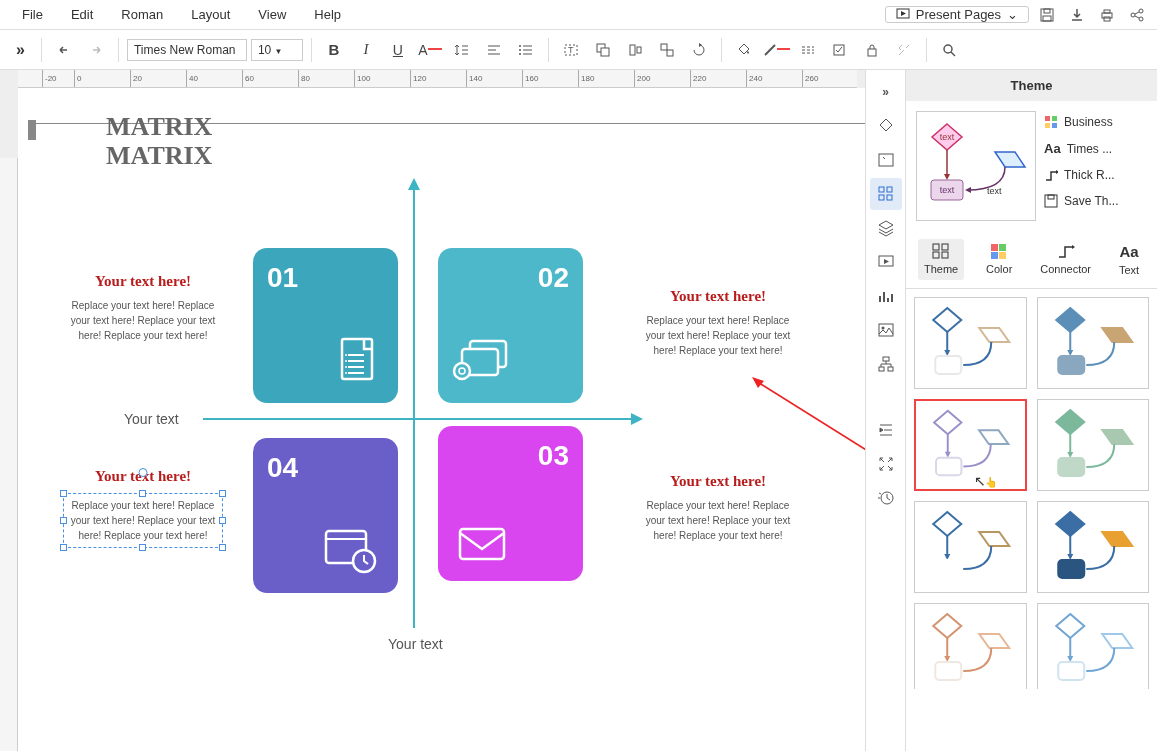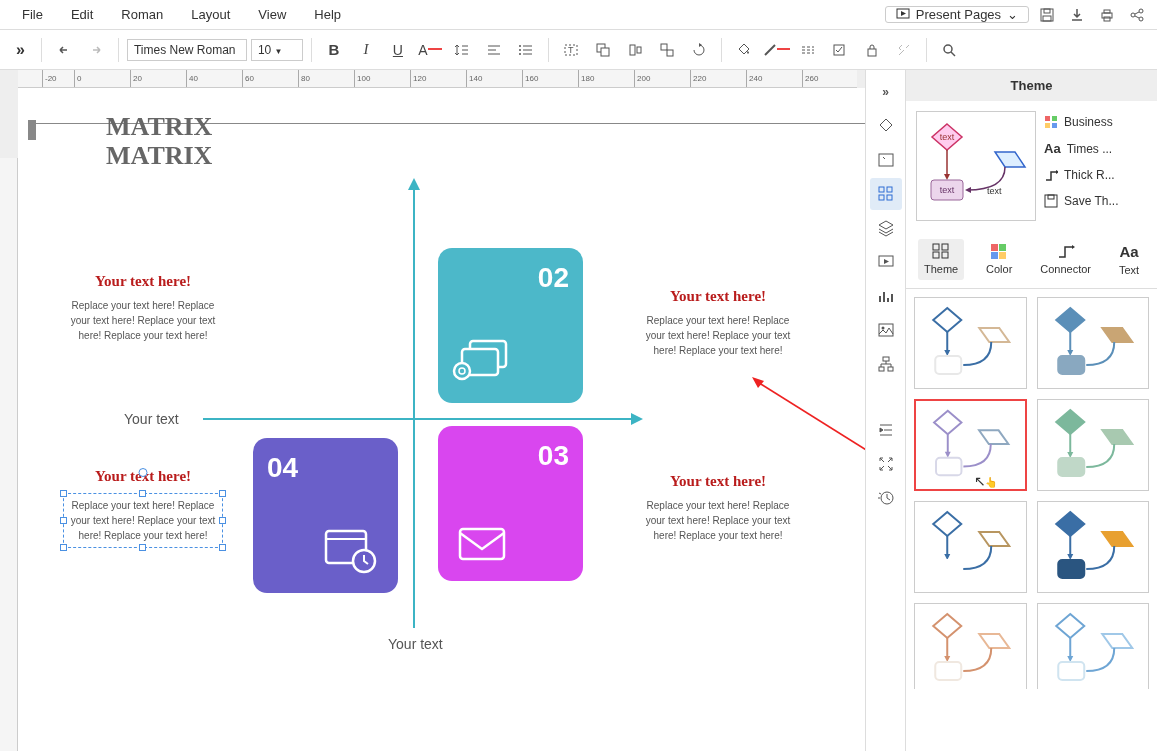--- a/index.html
+++ b/index.html
@@ -276,20 +276,32 @@
       <div class="diagram-title">
         <div>MATRIX</div>
         <div>MATRIX</div>
       </div>
 
       <div class="axis-v"></div>
       <div class="axis-h"></div>
       <div class="axis-label-x" style="left:106px;top:323px">Your text</div>
       <div class="axis-label-x" style="left:370px;top:548px">Your text</div>
 
+      <div class="quad q1">
+        <div class="num">01</div>
+        <svg class="qicon" width="44" height="50">
+            <rect x="6" y="4" width="30" height="40" rx="2" fill="none" stroke="#fff" stroke-width="2.5"></rect>
+            <path d="M28 4v10h8" fill="none" stroke="#fff" stroke-width="2.5"></path>
+            <path d="M12 20h16M12 26h16M12 32h16M12 38h16" stroke="#fff" stroke-width="2"></path>
+            <circle cx="10" cy="20" r="1" fill="#fff"></circle>
+            <circle cx="10" cy="26" r="1" fill="#fff"></circle>
+            <circle cx="10" cy="32" r="1" fill="#fff"></circle>
+            <circle cx="10" cy="38" r="1" fill="#fff"></circle>
+          </svg>
+      </div>
       <div class="quad q2">
         <div class="num" style="text-align:right">02</div>
         <svg class="qicon" width="60" height="48" style="right:auto;left:14px">
             <rect x="18" y="4" width="36" height="26" rx="3" fill="none" stroke="#fff" stroke-width="2.5"></rect>
             <rect x="10" y="12" width="36" height="26" rx="3" fill="#4cb8c9" stroke="#fff" stroke-width="2.5"></rect>
             <circle cx="10" cy="34" r="8" fill="#4cb8c9" stroke="#fff" stroke-width="2.5"></circle>
             <circle cx="10" cy="34" r="3" fill="none" stroke="#fff" stroke-width="1.5"></circle>
             <path d="M10 27v-2M10 41v2M3 34h-2M17 34h2" stroke="#fff" stroke-width="1.5"></path>
           </svg>
       </div>

